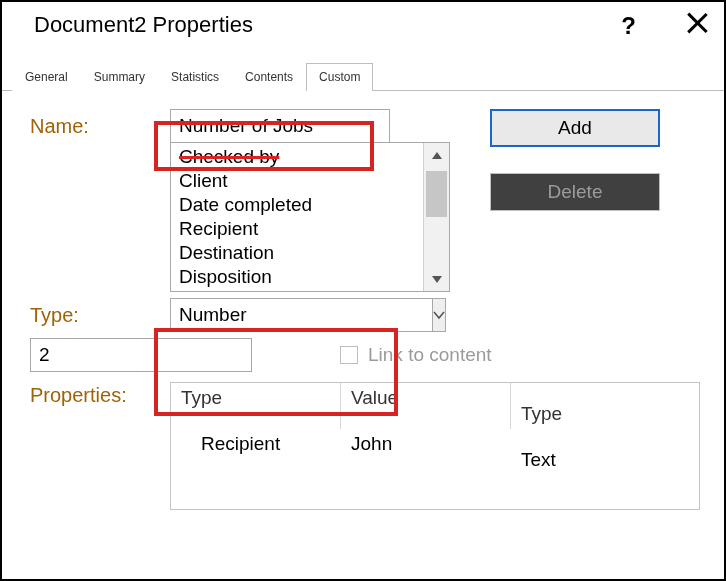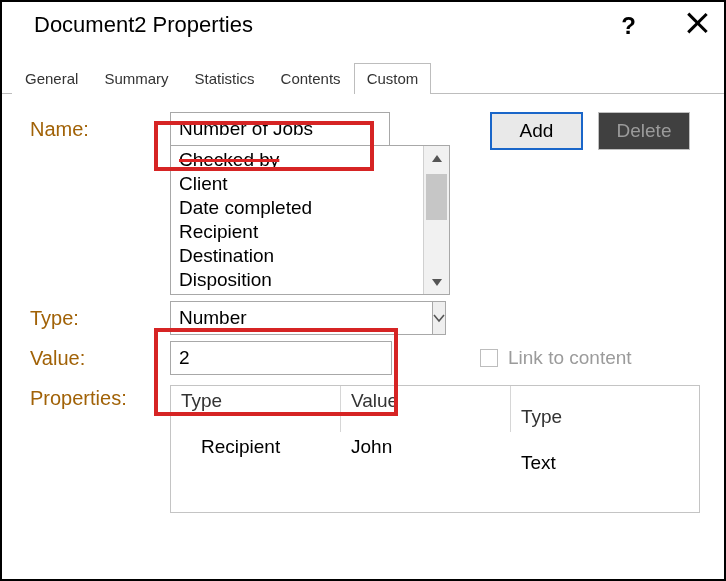--- a/index.html
+++ b/index.html
@@ -55,21 +55,21 @@
     border-bottom: 1px solid #bdbdbd;
   }
   .tab {
     padding: 6px 12px 7px 12px;
     border: 1px solid transparent;
     border-bottom: none;
     position: relative;
     top: 1px;
     color: #333;
     background: #fff;
-    font-size: 15px;
+    font-size: 12px;
   }
   .tab.active {
     border-color: #bdbdbd;
     background: #fff;
   }
   .tab.active::after{
     content:"";
     position:absolute;
     left:0; right:0; bottom:-1px;
     height:2px; background:#fff;
@@ -87,22 +87,22 @@
     width: 140px;
     padding-top: 6px;
     font-size: 20px;
     color: #a16207;
   }
   .field-col { width: 280px; }
   .button-col {
     width: 200px;
     margin-left: 40px;
     display:flex;
-    flex-direction:row;
-    gap:15px;
+    flex-direction:column;
+    gap:26px;
   }
 
   input.text, .combo {
     width: 220px;
     height: 34px;
     border: 1px solid #a8a8a8;
     padding: 4px 8px;
     font-size: 19px;
     font-family: inherit;
     background:#fff;
@@ -286,21 +286,20 @@
           <div class="combo-btn">
             <svg width="12" height="10" viewBox="0 0 12 10">
                 <path d="M1 2 L6 8 L11 2" stroke="#555" stroke-width="1.6" fill="none"></path>
               </svg>
           </div>
         </div>
       </div>
     </div>
 
     <div class="row">
-      <div class="label-col">Value:</div>
       <div class="field-col">
         <input class="text" type="text" style="width: 222px;" value="2">
       </div>
       <div class="checkbox-wrap">
         <div class="checkbox-box"></div>
         <span>Link to content</span>
       </div>
     </div>
 
     <div class="row">

